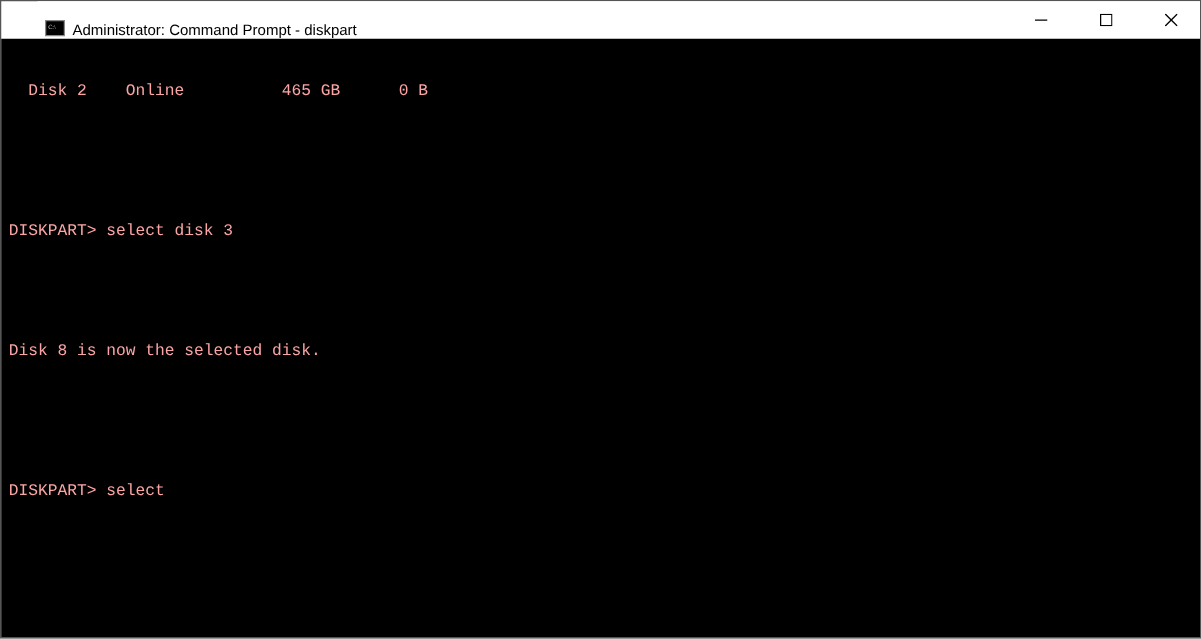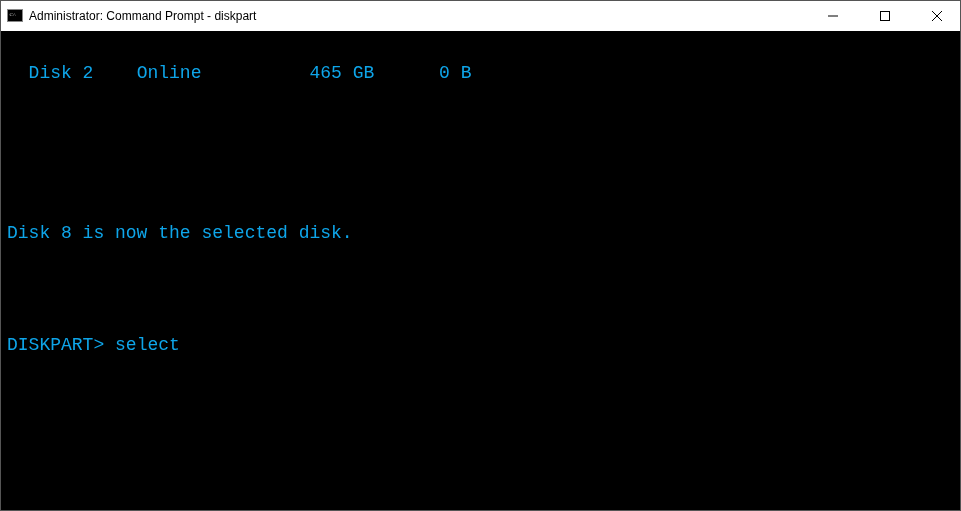--- a/index.html
+++ b/index.html
@@ -1,23 +1,23 @@
 <!DOCTYPE html>
 <html><head>
 <meta charset="utf-8">
 <style>
   * { margin: 0; padding: 0; box-sizing: border-box; }
   html, body { width: 961px; height: 511px; overflow: hidden; font-family: "Segoe UI", Tahoma, sans-serif; background: #fff; }
   .window { width: 961px; height: 511px; display: flex; flex-direction: column; border: 1px solid #555; }
-  .titlebar { height: 30px; background: #ffffff; display: flex; align-items: center; padding-left: 6px; gap: 6px; user-select: none; }
+  .titlebar { height: 30px; background: #ffffff; display: flex; align-items: flex-end; padding-left: 6px; gap: 6px; user-select: none; margin-left: 29px; }
   .titlebar .icon-wrap { width: 16px; height: 16px; display: inline-flex; align-items: center; justify-content: center; }
   .titlebar .title { font-size: 12px; color: #000; flex: 0 0 auto; }
   .titlebar .spacer { flex: 1 1 auto; }
   .winbtn { width: 46px; height: 30px; display: inline-flex; align-items: center; justify-content: center; color: #000; }
-  .console { flex: 1 1 auto; background: #000000; color: #0ea5e9; font-family: Consolas, "Courier New", monospace; font-size: 18px; line-height: 16px; padding: 2px 0 0 6px; white-space: pre; position: relative; overflow: hidden; }
+  .console { flex: 1 1 auto; background: #000000; color: #fca5a5; font-family: Consolas, "Courier New", monospace; font-size: 13px; line-height: 16px; padding: 2px 0 0 6px; white-space: pre; position: relative; overflow: hidden; }
   .row { height: 16px; white-space: pre; }
   .blank { height: 16px; }
   svg { display: block; }
 </style>
 </head>
 <body>
 
 <div class="window">
 
   <div class="titlebar">
@@ -44,20 +44,21 @@
           <line x1="0" y1="0" x2="10" y2="10" stroke="currentColor" stroke-width="1"></line>
           <line x1="10" y1="0" x2="0" y2="10" stroke="currentColor" stroke-width="1"></line>
         </svg>
     </span>
   </div>
 
   <div class="console">
     <div class="row"><span>  </span><span>Disk 2</span><span>    </span><span>Online</span><span>          </span><span>465 GB</span><span>      </span><span>0 B</span></div>
     <div class="blank"></div>
 
+    <div class="row"><span>DISKPART&gt;</span><span> </span><span>select disk 3</span></div>
     <div class="blank"></div>
     <div class="row">Disk 8 is now the selected disk.</div>
     <div class="blank"></div>
 
     <div class="row"><span>DISKPART&gt;</span><span> </span><span>select</span></div>
     <div class="blank"></div>
     
     
 
     

